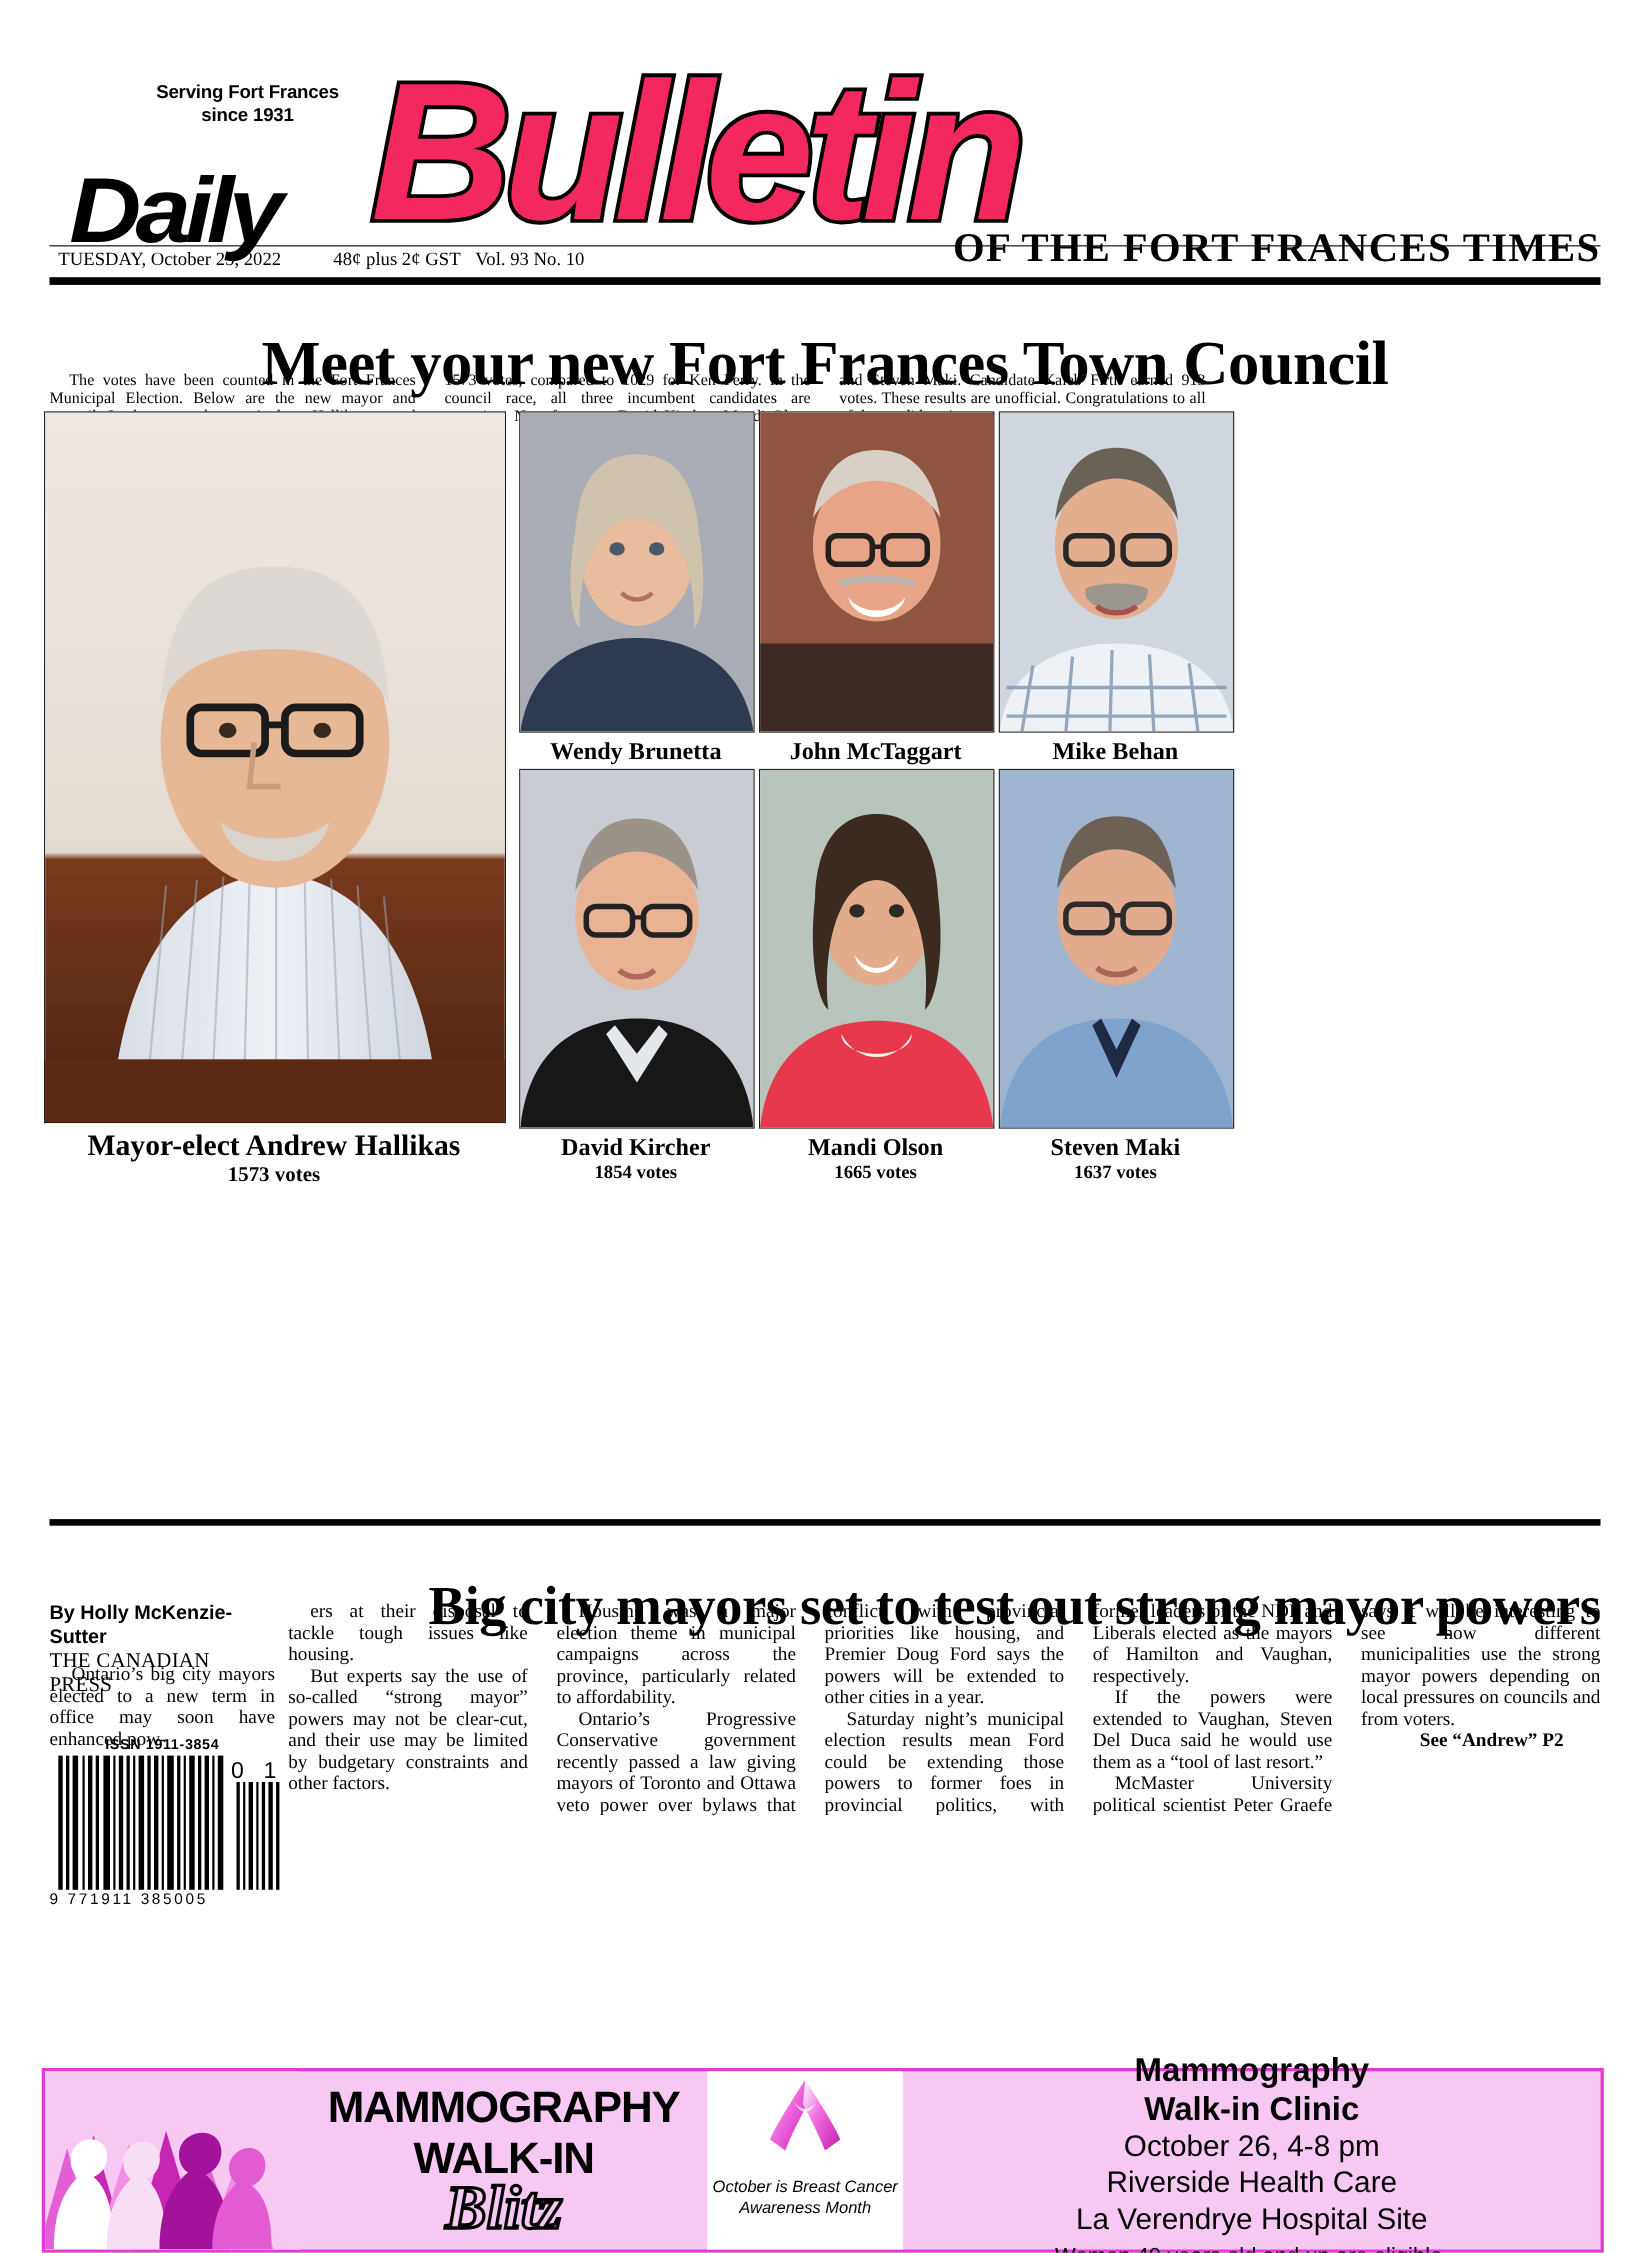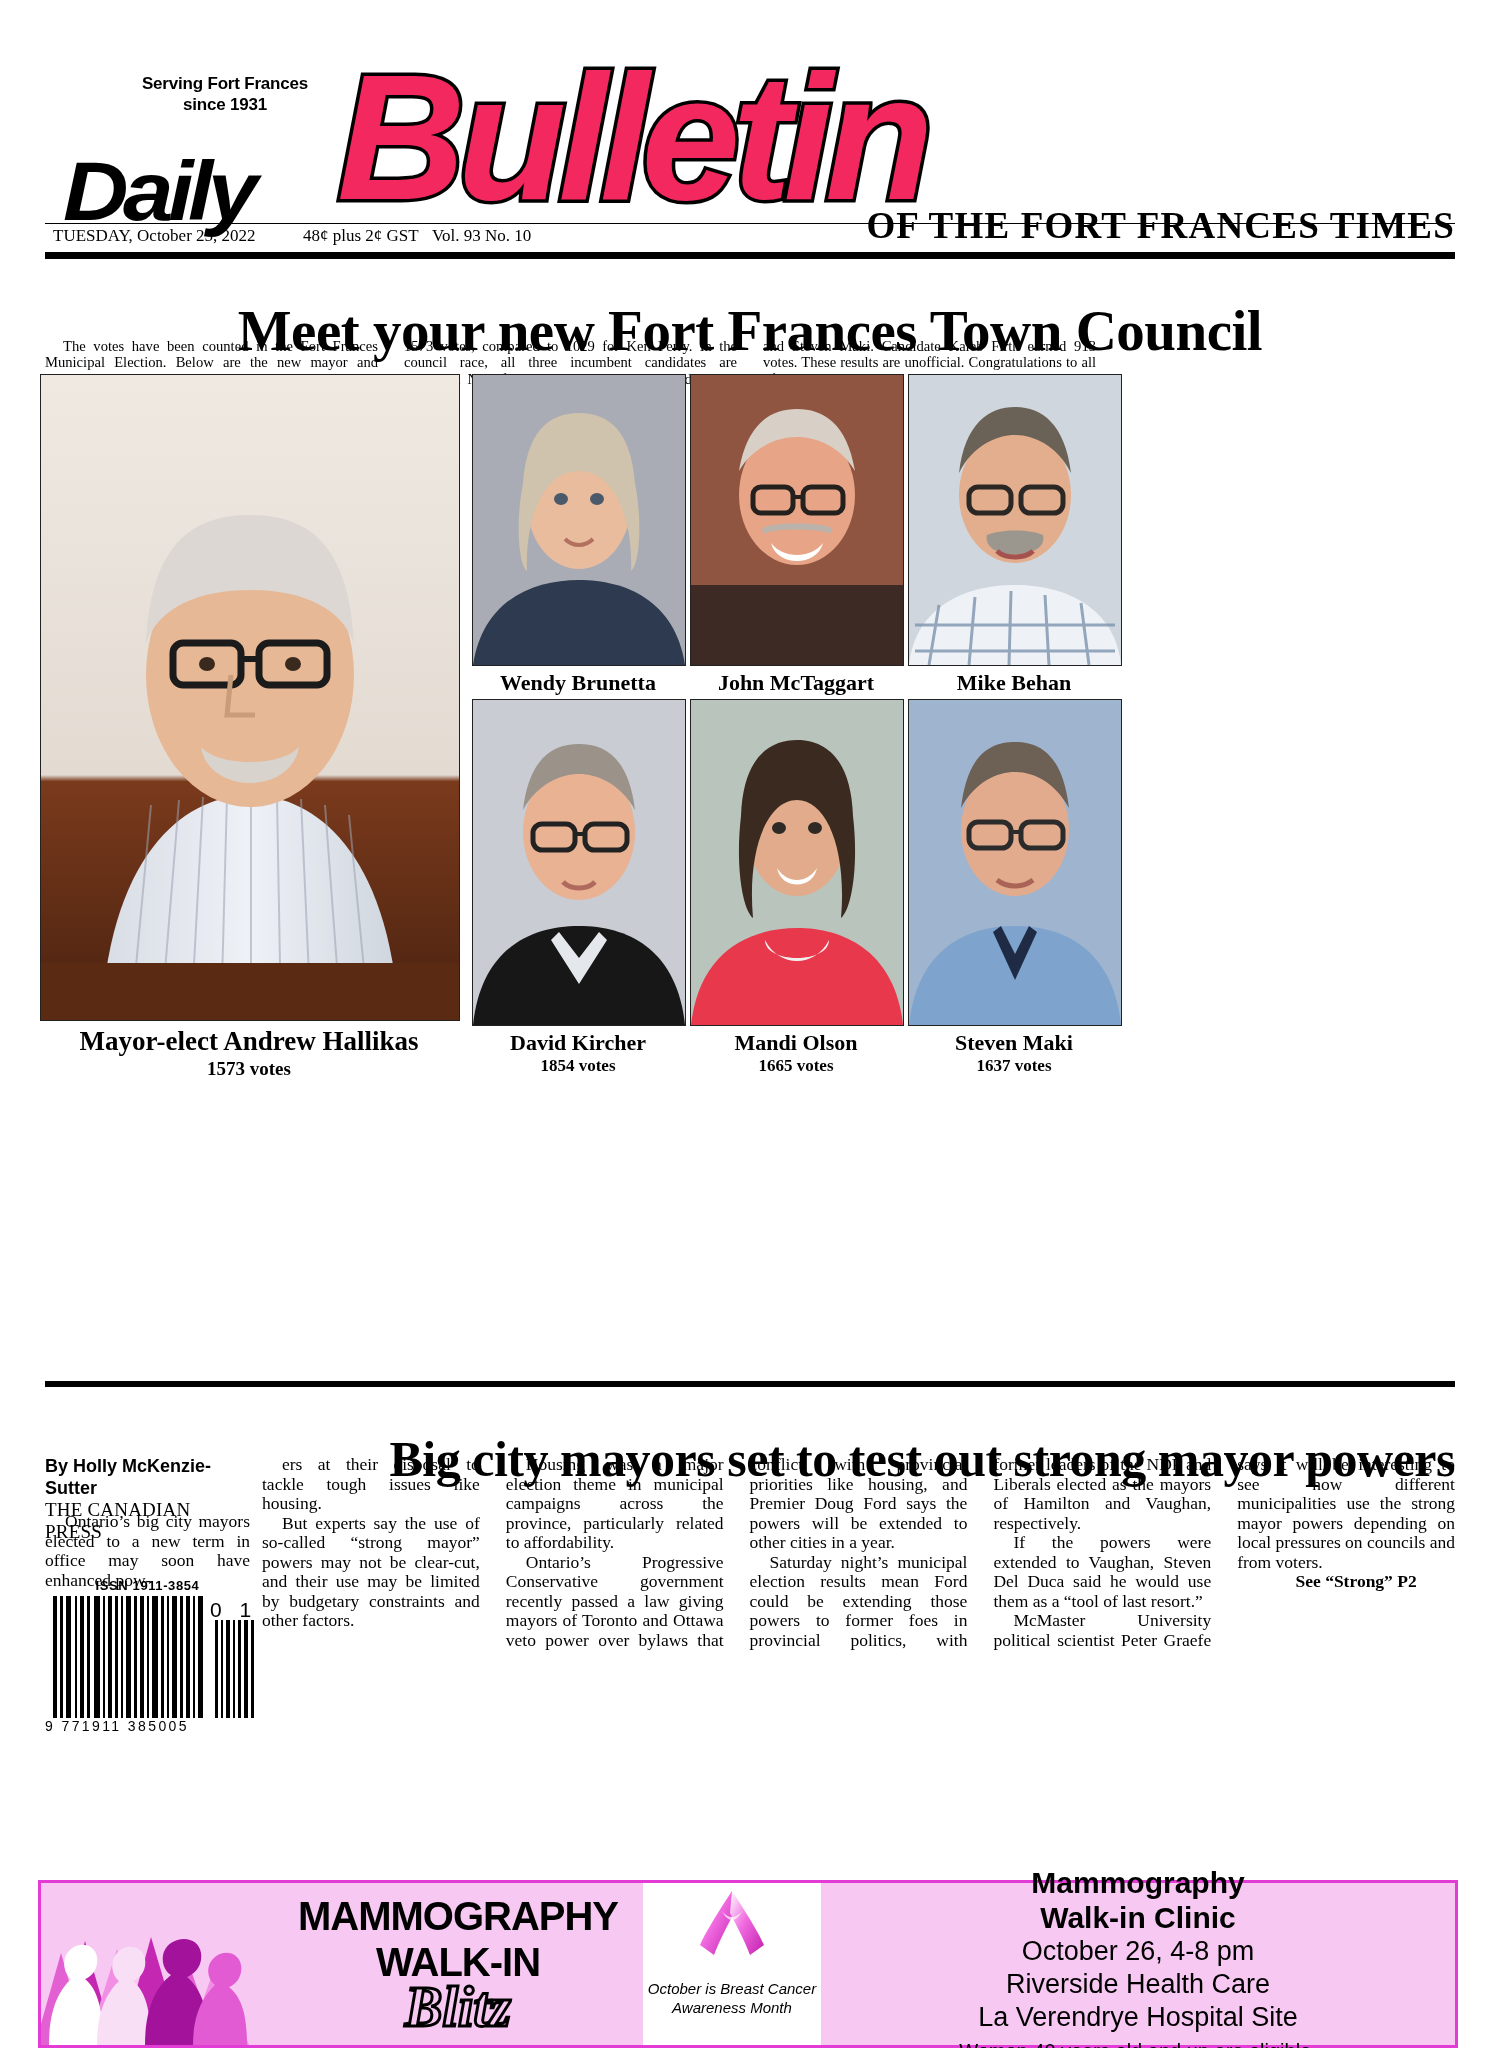--- a/index.html
+++ b/index.html
@@ -340,21 +340,21 @@
   <div class="bc-bottom">9 771911 385005</div>
 
   <div class="story2cols">
     <p>ers at their disposal to tackle tough issues like housing.</p>
     <p>But experts say the use of so-called “strong mayor” powers may not be clear-cut, and their use may be limited by budgetary constraints and other factors.</p>
     <p>Housing was a major election theme in municipal campaigns across the province, particularly related to affordability.</p>
     <p>Ontario’s Progressive Conservative government recently passed a law giving mayors of Toronto and Ottawa veto power over bylaws that conflict with provincial priorities like housing, and Premier Doug Ford says the powers will be extended to other cities in a year.</p>
     <p>Saturday night’s municipal election results mean Ford could be extending those powers to former foes in provincial politics, with former leaders of the NDP and Liberals elected as the mayors of Hamilton and Vaughan, respectively.</p>
     <p>If the powers were extended to Vaughan, Steven Del Duca said he would use them as a “tool of last resort.”</p>
     <p>McMaster University political scientist Peter Graefe says it will be interesting to see how different municipalities use the strong mayor powers depending on local pressures on councils and from voters.</p>
-    <p class="jump">See “Strong” P2</p>
+    <p class="jump">See “Andrew” P2</p>
   </div>
 
   <div class="ad">
     <div class="ad-art">
       <svg width="232" height="162" viewBox="0 0 232 162" preserveAspectRatio="none">
         <rect width="232" height="162" fill="#F7C9F2"></rect>
         <g opacity="0.95">
           <path d="M-6 162 L20 70 L46 162 Z" fill="#E25BD2"></path>
           <path d="M18 162 L44 58 L74 162 Z" fill="#C21FAE"></path>
           <path d="M46 162 L76 66 L106 162 Z" fill="#F08CE4"></path>

